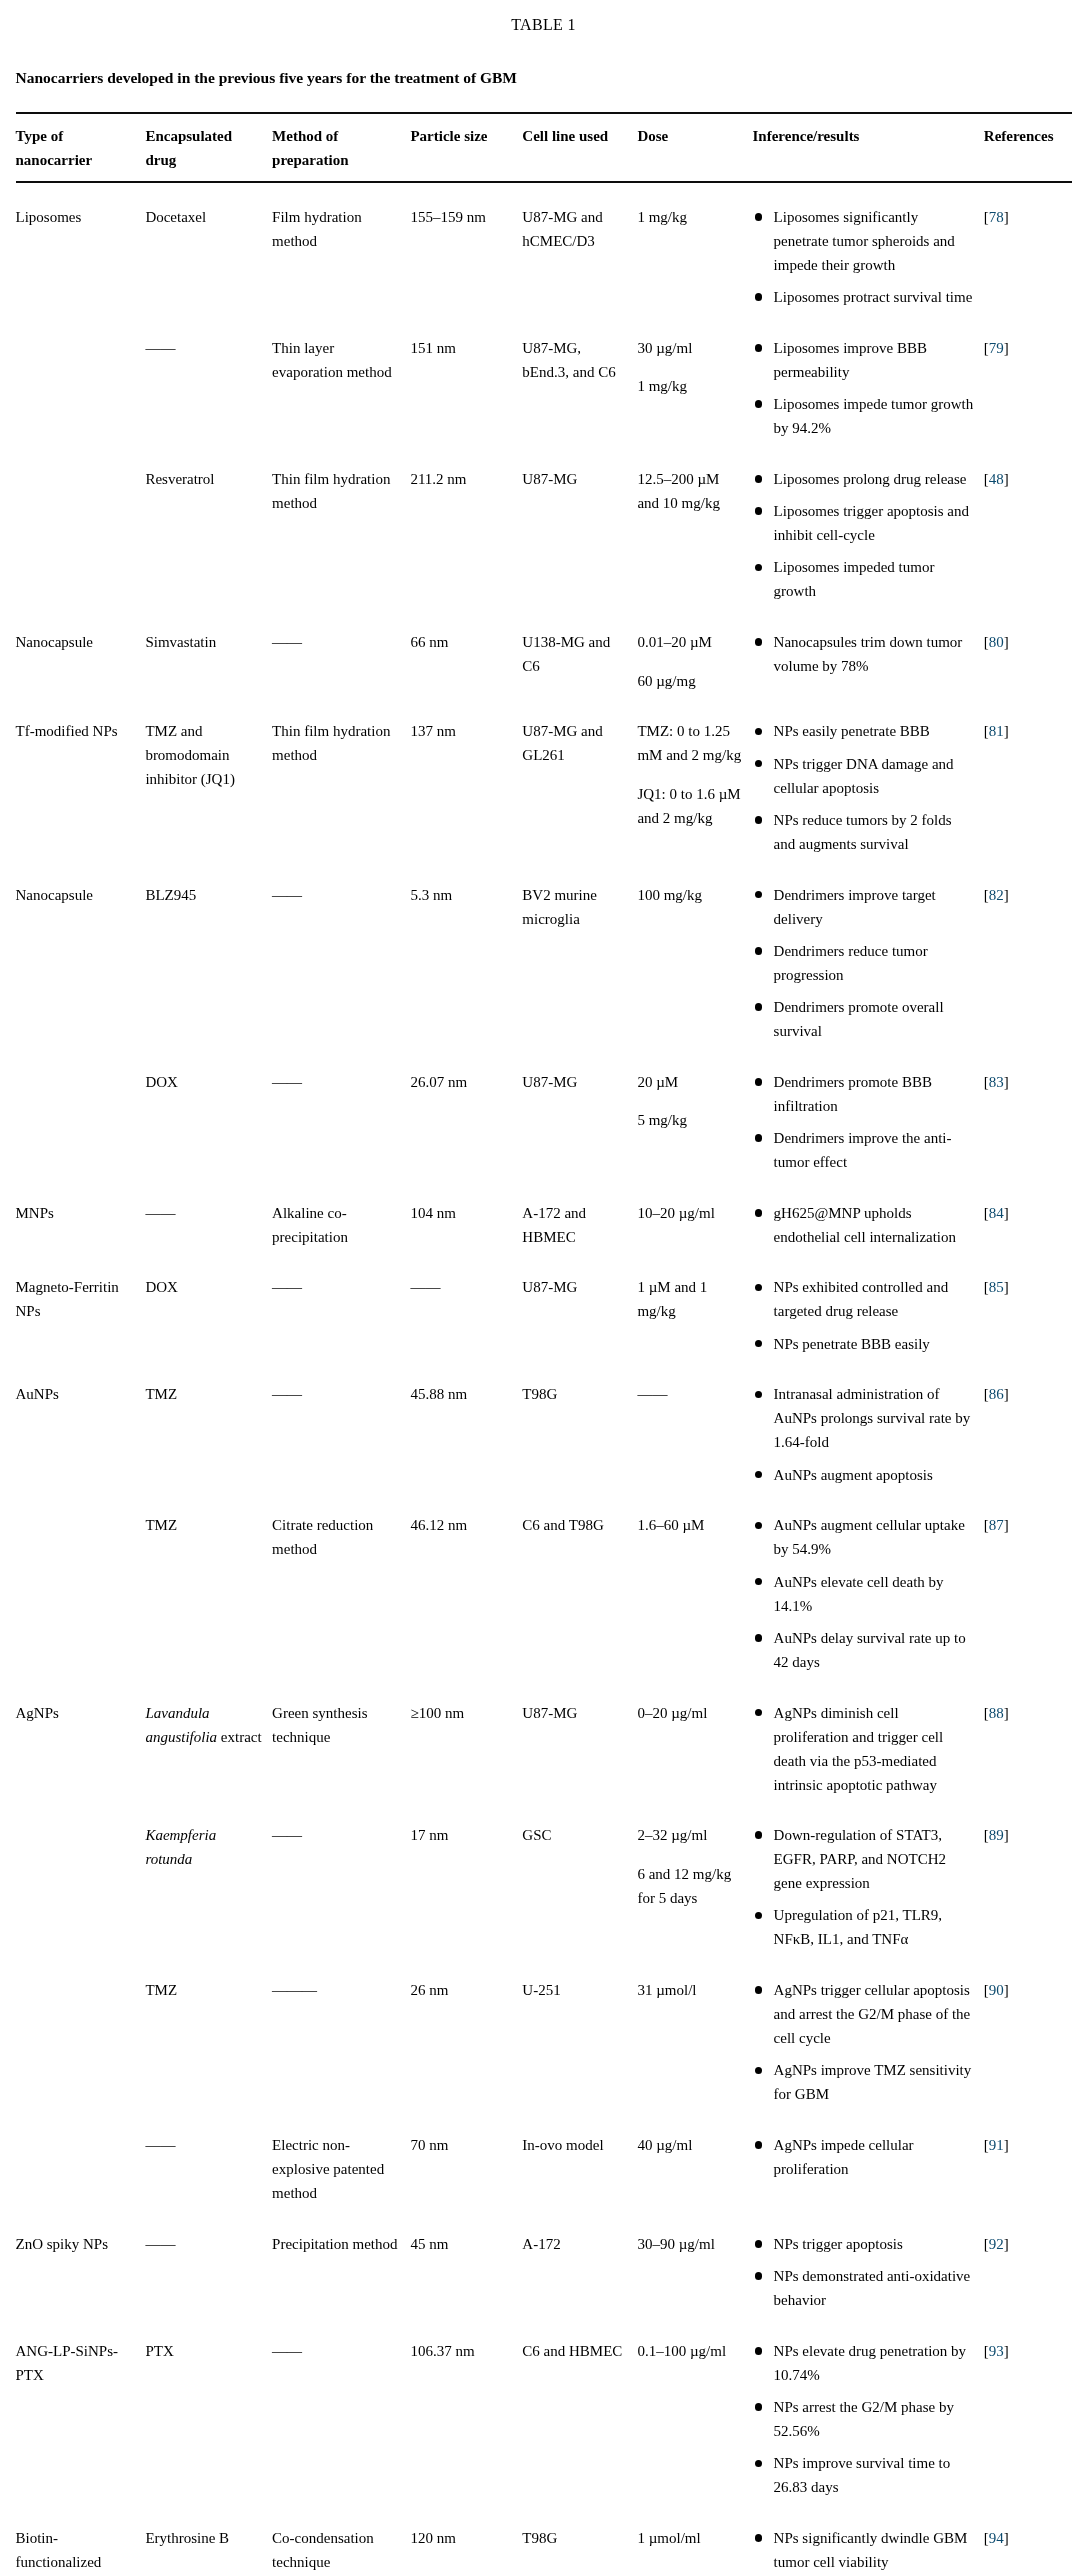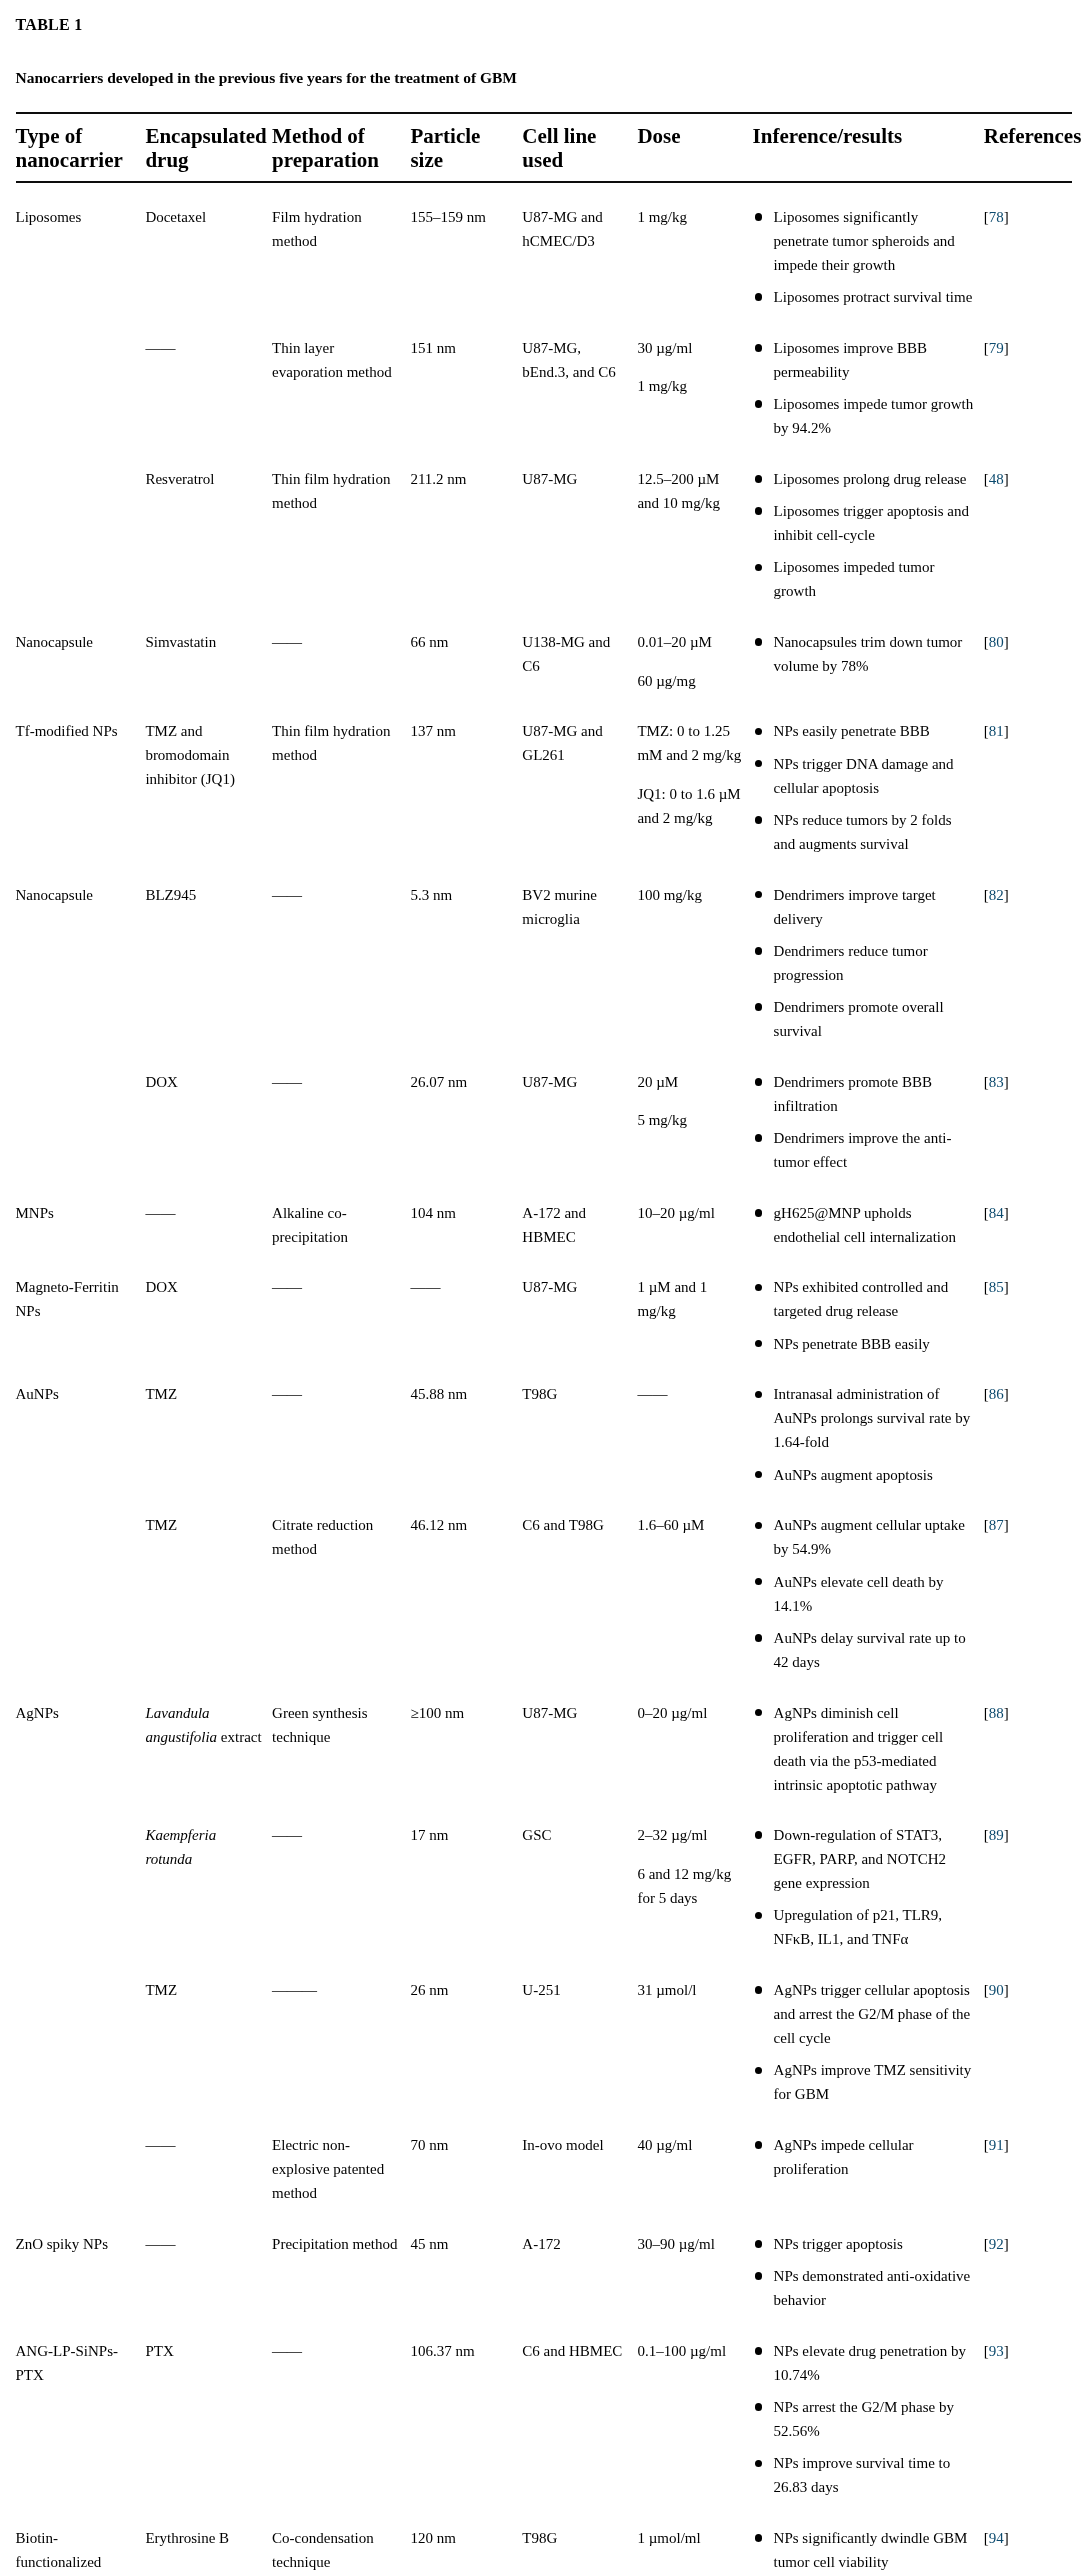--- a/index.html
+++ b/index.html
@@ -9,22 +9,22 @@
     color: #000000;
     font-family: "Liberation Serif", "DejaVu Serif", serif;
   }
   .page {
     width: 1087px;
     box-sizing: border-box;
     padding: 9.3px 15.5px 20.6px 15.5px;
     background: #ffffff;
   }
   .table-title {
-    text-align: left;
-    font-weight: bold;
+    text-align: center;
+    font-weight: normal;
     font-size: 16px;
     margin: 7.2px 0 0 0;
     letter-spacing: 0.3px;
   }
   .table-subtitle {
     font-weight: bold;
     font-size: 15.5px;
     margin: 35px 0 0 0;
   }
   table.data-table {
@@ -42,21 +42,21 @@
   col.c-dose   { width: 10.9%; }
   col.c-inf    { width: 21.9%; }
   col.c-ref    { width: 8.3%;  }
   thead tr {
     border-top: 2.6px solid #0d0d0d;
     border-bottom: 2.6px solid #0d0d0d;
   }
   th {
     text-align: left;
     vertical-align: top;
-    font-size: 21px;
+    font-size: 15px;
     font-weight: bold;
     line-height: 24px;
     padding: 9.3px 9.3px 9.3px 0;
   }
   td {
     vertical-align: top;
     font-size: 15px;
     line-height: 24px;
     padding: 13.4px 9.3px 13.4px 0;
     word-wrap: break-word;

